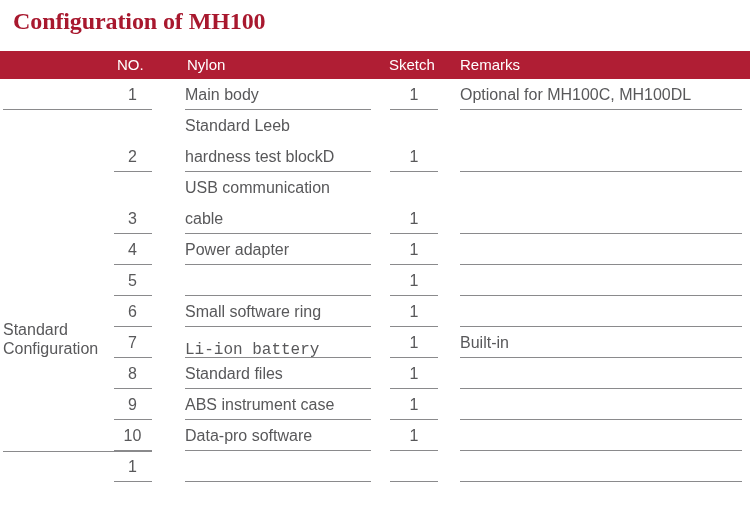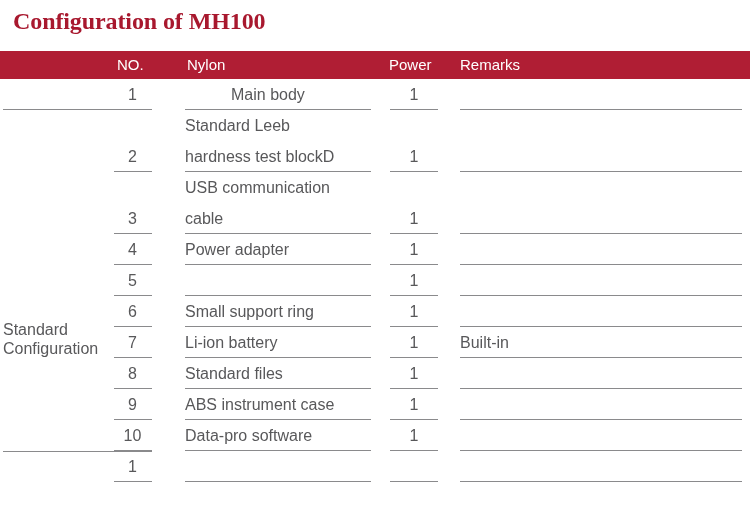--- a/index.html
+++ b/index.html
@@ -110,33 +110,34 @@
 </head>
 <body>
 
 <div class="page-title">Configuration of MH100</div>
 
 <div class="config-table">
 
   <div class="thead">
     <div class="th th-no">NO.</div>
     <div class="th th-type">Nylon</div>
-    <div class="th th-sketch">Power</div>
+    <div class="th th-sketch">Sketch</div>
     <div class="th th-remarks">Remarks</div>
   </div>
 
   <div class="tbody" id="tbody" style="position: relative; height: 403px;">
 
     <div class="group-label group-standard">Standard
 Configuration</div>
 
   <div class="trow h1" style="position: absolute; top: 0px; left: 0px; height: 31px;">
         <div class="cell c-no" style="top: 0px; line-height: 31px;">1</div>
-        <div class="cell c-type" style="top: 0px; line-height: 31px; margin-left: 46px;">Main body</div>
-        <div class="cell c-sketch" style="top: 0px; line-height: 31px;">1</div>
+        <div class="cell c-type" style="top: 0px; line-height: 31px;">Main body</div>
+        <div class="cell c-sketch" style="top: 0px; line-height: 31px;">1</div>
+        <div class="cell c-remark" style="top: 0px; line-height: 31px;">Optional for MH100C, MH100DL</div>
         <div class="rule r-firstgroup" style="top: 30px;"></div>
         <div class="rule r-type" style="top: 30px;"></div>
         <div class="rule r-sketch" style="top: 30px;"></div>
         <div class="rule r-remark" style="top: 30px;"></div>
       </div>
       <div class="trow h2" style="position: absolute; top: 31px; left: 0px; height: 62px;">
         <div class="cell c-no" style="top: 31px; line-height: 31px;">2</div>
         <div class="cell c-type" style="top: 0px; line-height: 31px;">Standard Leeb
 hardness test blockD</div>
         <div class="cell c-sketch" style="top: 31px; line-height: 31px;">1</div>
@@ -171,31 +172,31 @@
         <div class="cell c-no" style="top: 0px; line-height: 31px;">5</div>
         <div class="cell c-sketch" style="top: 0px; line-height: 31px;">1</div>
         <div class="cell c-remark" style="top: 0px; line-height: 31px;"></div>
         <div class="rule r-no" style="top: 30px;"></div>
         <div class="rule r-type" style="top: 30px;"></div>
         <div class="rule r-sketch" style="top: 30px;"></div>
         <div class="rule r-remark" style="top: 30px;"></div>
       </div>
       <div class="trow h1" style="position: absolute; top: 217px; left: 0px; height: 31px;">
         <div class="cell c-no" style="top: 0px; line-height: 31px;">6</div>
-        <div class="cell c-type" style="top: 0px; line-height: 31px;">Small support ring</div>
+        <div class="cell c-type" style="top: 0px; line-height: 31px;">Small software ring</div>
         <div class="cell c-sketch" style="top: 0px; line-height: 31px;">1</div>
         <div class="cell c-remark" style="top: 0px; line-height: 31px;"></div>
         <div class="rule r-no" style="top: 30px;"></div>
         <div class="rule r-type" style="top: 30px;"></div>
         <div class="rule r-sketch" style="top: 30px;"></div>
         <div class="rule r-remark" style="top: 30px;"></div>
       </div>
       <div class="trow h1" style="position: absolute; top: 248px; left: 0px; height: 31px;">
         <div class="cell c-no" style="top: 0px; line-height: 31px;">7</div>
-        <div class="cell c-type" style="top: 0px; line-height: 31px;">Li-ion battery</div>
+        <div class="cell c-type" style="top: 8px; line-height: 31px; font-family: Liberation Mono, monospace;">Li-ion battery</div>
         <div class="cell c-sketch" style="top: 0px; line-height: 31px;">1</div>
         <div class="cell c-remark" style="top: 0px; line-height: 31px;">Built-in</div>
         <div class="rule r-no" style="top: 30px;"></div>
         <div class="rule r-type" style="top: 30px;"></div>
         <div class="rule r-sketch" style="top: 30px;"></div>
         <div class="rule r-remark" style="top: 30px;"></div>
       </div>
       <div class="trow h1" style="position: absolute; top: 279px; left: 0px; height: 31px;">
         <div class="cell c-no" style="top: 0px; line-height: 31px;">8</div>
         <div class="cell c-type" style="top: 0px; line-height: 31px;">Standard files</div>

